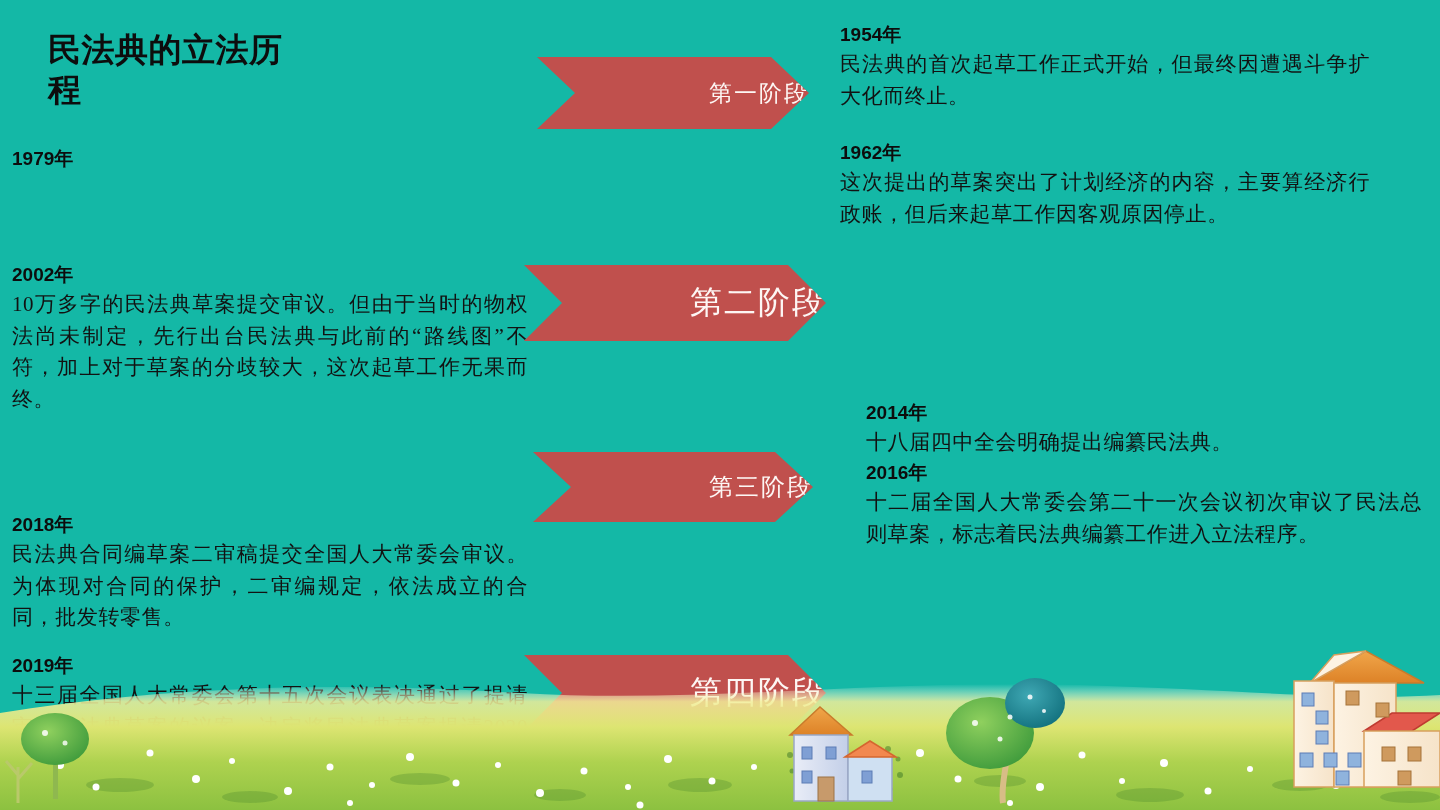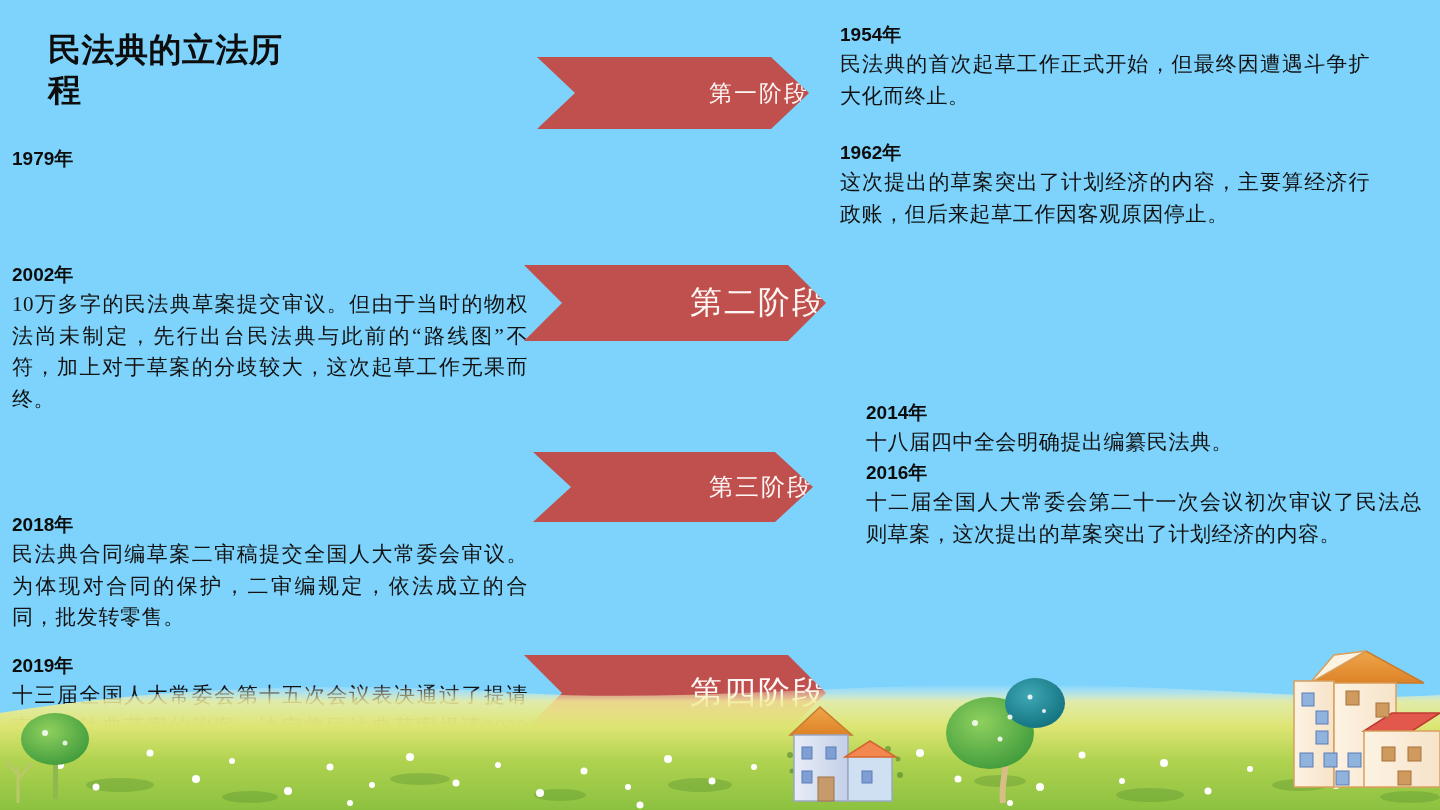--- a/index.html
+++ b/index.html
@@ -4,21 +4,21 @@
 <style>
   html, body {
     margin: 0;
     padding: 0;
     background: #ffffff;
   }
   #slide {
     position: relative;
     width: 1440px;
     height: 810px;
-    background: #7dd3fc;
+    background: #14b8a6;
     overflow: hidden;
     font-family: "Liberation Sans", "DejaVu Sans", sans-serif;
   }
 
   
   .slide-title {
     position: absolute;
     left: 48px;
     top: 30px;
     width: 300px;
@@ -138,21 +138,21 @@
     <div class="body">这次提出的草案突出了计划经济的内容，主要算经济行政账，但后来起草工作因客观原因停止。</div>
   </div>
 
   <div class="tblock" id="blk-2014">
     <div class="yr">2014年</div>
     <div class="body">十八届四中全会明确提出编纂民法典。</div>
   </div>
 
   <div class="tblock" id="blk-2016">
     <div class="yr">2016年</div>
-    <div class="body">十二届全国人大常委会第二十一次会议初次审议了民法总则草案，这次提出的草案突出了计划经济的内容。</div>
+    <div class="body">十二届全国人大常委会第二十一次会议初次审议了民法总则草案，标志着民法典编纂工作进入立法程序。</div>
   </div>
 
   <div class="chevron" id="arrow-1">
     <span class="label">第一阶段</span>
   </div>
   <div class="chevron" id="arrow-2">
     <span class="label">第二阶段</span>
   </div>
   <div class="chevron" id="arrow-3">
     <span class="label">第三阶段</span>

